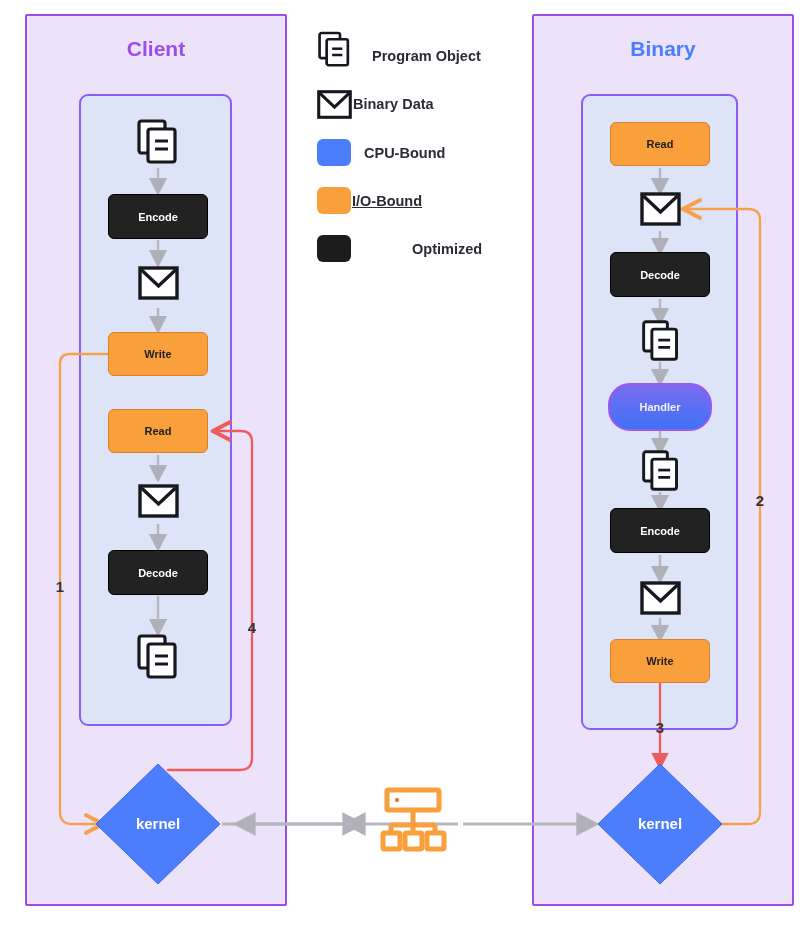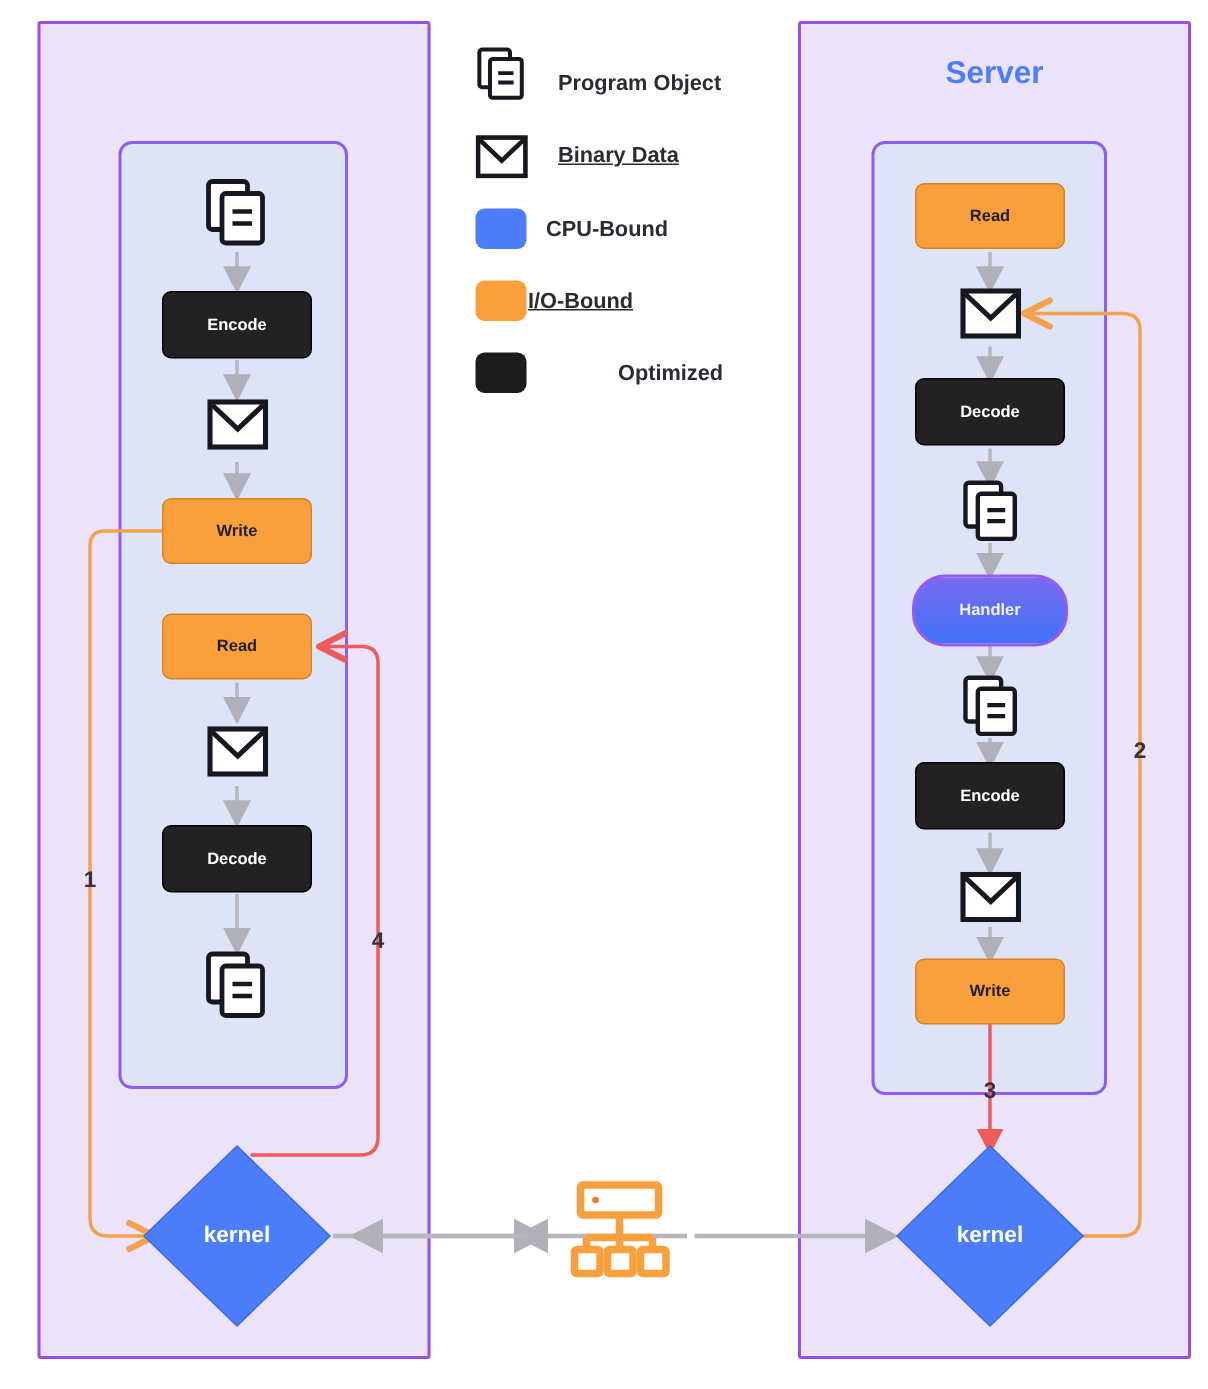--- a/index.html
+++ b/index.html
@@ -32,21 +32,22 @@
 <body>
 
 <div id="stage">
 
   <div class="panel-outer" style="left:25px;top:14px;width:262px;height:892px;"></div>
   <div class="panel-inner" style="left:79px;top:94px;width:153px;height:632px;"></div>
 
   <div class="panel-outer" style="left:532px;top:14px;width:262px;height:892px;"></div>
   <div class="panel-inner" style="left:581px;top:94px;width:157px;height:636px;"></div>
 
-  <div class="col-title" style="left:532px;top:37px;width:262px;color:#4c7dfb;">Server</div>
+  <div class="col-title" style="left:25px;top:37px;width:262px;color:#9b4dea;">Client</div>
+  <div class="col-title" style="left:532px;top:37px;width:262px;color:#4c7dfb;">Binary</div>
 
   <svg class="layer" viewBox="0 0 805 926">
     <defs>
       <marker id="ag" markerWidth="9" markerHeight="9" refX="5.2" refY="4.5" orient="auto">
         <path d="M0,0.6 L7.6,4.5 L0,8.4 Z" fill="#b0b0b8"></path>
       </marker>
       <marker id="ao" markerWidth="10" markerHeight="10" refX="7" refY="5" orient="auto">
         <path d="M1,1.2 L8.4,5 L1,8.8" fill="none" stroke="#f5a04a" stroke-width="1.8" stroke-linecap="round" stroke-linejoin="round"></path>
       </marker>
       <marker id="ar" markerWidth="10" markerHeight="10" refX="7" refY="5" orient="auto">
@@ -231,21 +232,21 @@
     </svg>
   </span>
   <div class="legend-label" style="left:372px;top:48px;text-align:center;">Program Object</div>
 
   <span class="icon" style="left:317px;top:90px;">
     <svg width="35" height="29" viewBox="0 0 41 34">
       <rect x="2" y="2" width="37" height="30" fill="#fff" stroke="#17171f" stroke-width="3.6"></rect>
       <polyline points="3.5,4 20.5,20 37.5,4" fill="none" stroke="#17171f" stroke-width="3.6"></polyline>
     </svg>
   </span>
-  <div class="legend-label" style="left:372px;top:96px;text-decoration:underline;">Binary Data</div>
+  <div class="legend-label" style="left:353px;top:96px;">Binary Data</div>
 
   <div class="legend-swatch" style="left:317px;top:139px;width:34px;height:27px;background:#4c7dfb;"></div>
   <div class="legend-label" style="left:364px;top:145px;text-align:center;">CPU-Bound</div>
 
   <div class="legend-swatch" style="left:317px;top:187px;width:34px;height:27px;background:#f9a03c;"></div>
   <div class="legend-label" style="left:352px;top:193px;text-decoration:underline;">I/O-Bound</div>
 
   <div class="legend-swatch" style="left:317px;top:235px;width:34px;height:27px;background:#1c1c1c;"></div>
   <div class="legend-label" style="left:372px;top:241px;margin-left:40px;">Optimized</div>
 

